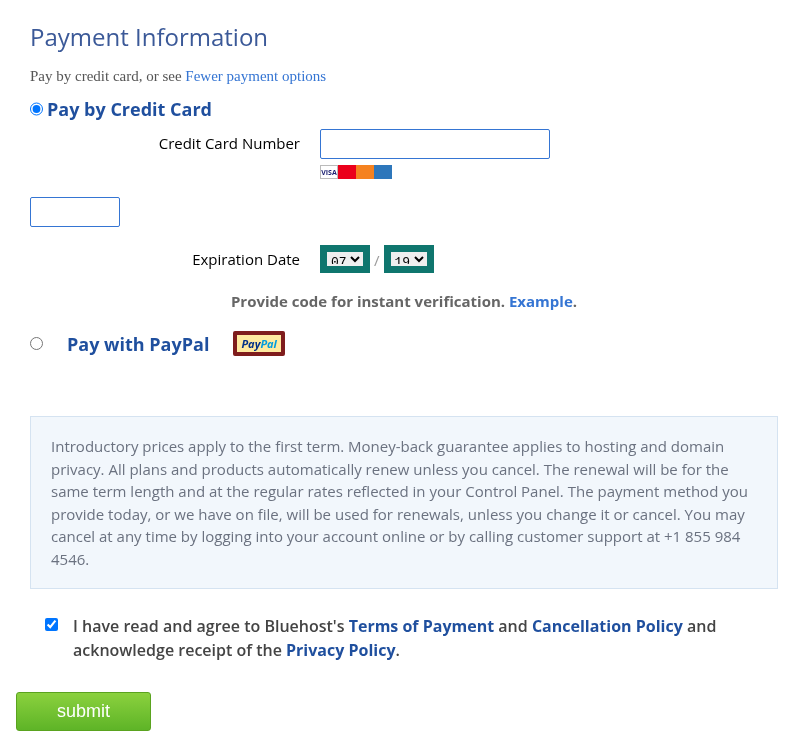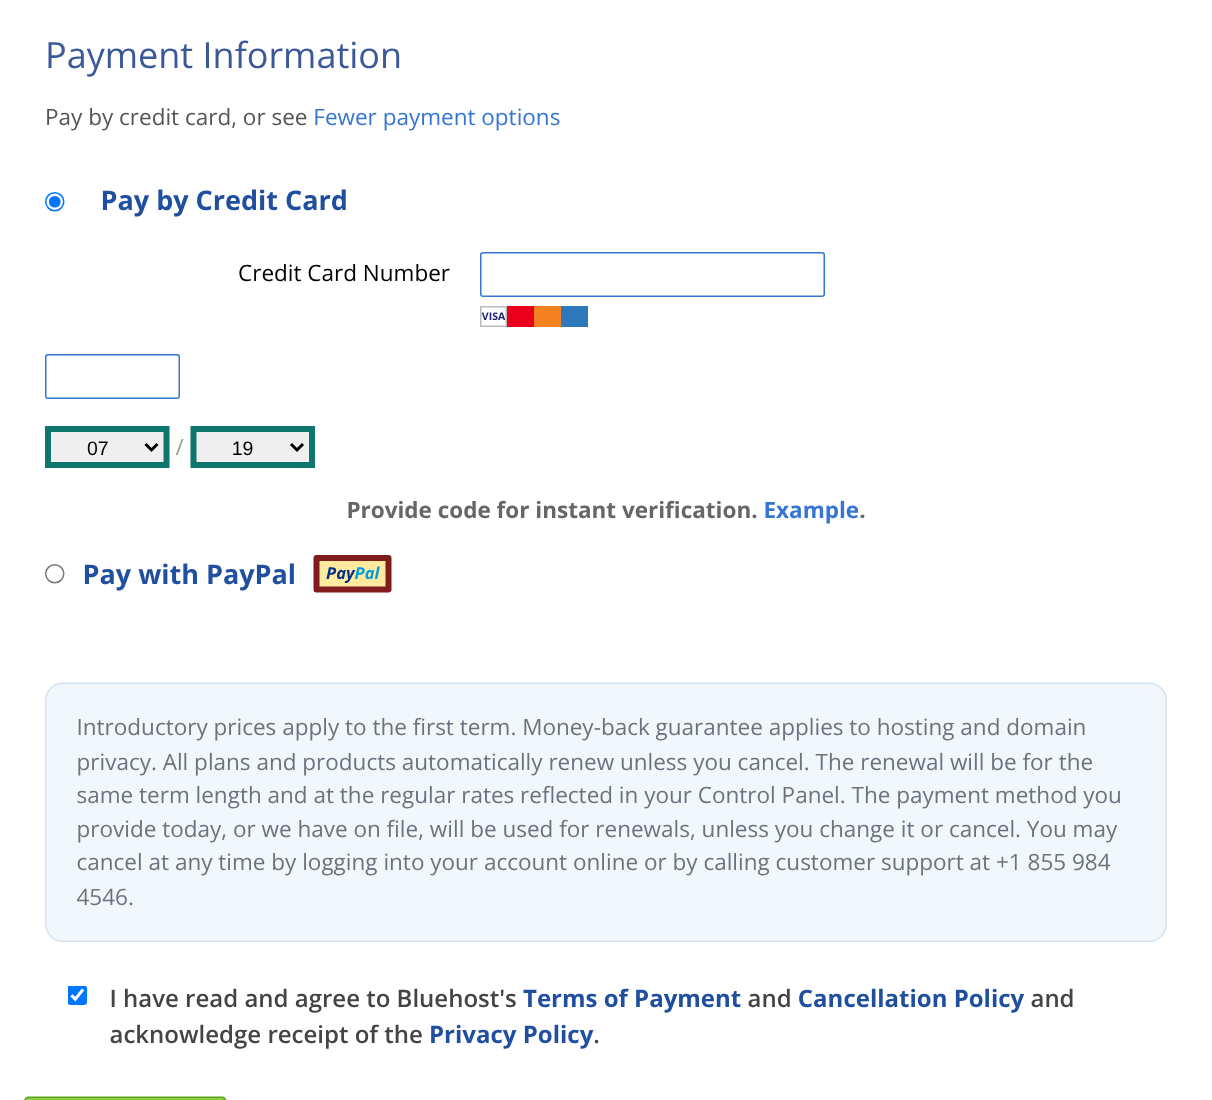--- a/index.html
+++ b/index.html
@@ -1,44 +1,44 @@
 <!DOCTYPE html>
 <html><head>
 <meta charset="utf-8">
 <style>
 * { box-sizing: border-box; margin: 0; padding: 0; }
 body { font-family: "Open Sans", Arial, sans-serif; font-size: 15px; color: #4a4a4a; padding: 20px 30px; width: 808px; }
 h1 { font-size: 24px; font-weight: 400; color: #3b5998; margin-bottom: 15px; }
-.subline { color: #555; margin-bottom: 34px; }
+.subline { color: #555; margin-bottom: 12px; font-family: Liberation Serif, serif; }
 .subline a { color: #3575d3; text-decoration: none; }
 .method { margin-bottom: 10px; }
-.method-head { display: flex; align-items: center; gap: 24px; margin-bottom: 22px; }
+.method-head { display: flex; gap: 4px; margin-bottom: 8px; }
 .method-head input[type=radio] { margin: 0; }
 .method-title { font-size: 18px; font-weight: 700; color: #1f4f9e; }
 .form-row { display: flex; align-items: flex-start; margin-bottom: 18px; }
 .form-label { width: 290px; text-align: right; color: #000000; font-size: 15px; padding-right: 20px; padding-top: 4px; }
 .form-field { flex: 1; }
 input[type=text] { border: 1px solid #3575d3; height: 30px; padding: 3px 6px; font-size: 14px; border-radius: 2px; }
 .cc-num { width: 230px; }
 .cvv { width: 90px; }
 .cards-row { margin-top: 6px; display: flex; gap: 0; }
 .card-badge { width: 18px; height: 14px; display: inline-block; font-size: 7px; font-weight: bold; text-align: center; line-height: 14px; color: #fff; }
 .visa { background: linear-gradient(#fff,#fff); color:#1a1f71; border:1px solid #bbb;}
 .mc { background: #eb001b; }
 .disc { background: #f58220; }
 .amex { background: #2e77bb; }
-select { border: 4px solid #0f766e; height: 28px; font-size: 13px; padding: 2px 20px; background:#efefef; }
+select { border: 7px solid #0f766e; height: 28px; font-size: 13px; padding: 2px 0; background:#efefef;font-family:Liberation Mono, monospace; }
 .slash { color: #999; margin: 0 4px; }
 .verify { text-align: center; color: #666; margin: 15px 0 20px; font-weight: bold; }
 .verify a { color: #3575d3; text-decoration: none; }
-.paypal-row { display: flex; align-items: center; gap: 12px; }
+.paypal-row { display: flex; align-items: center; gap: 24px; }
 .paypal-badge { border: 4px solid #7f1d1d; background: #ffeaa0; padding: 1px 4px; font-size: 11px; font-style: italic; font-weight: 700; border-radius: 2px; }
 .paypal-badge .pp1 { color: #003087; }
 .paypal-badge .pp2 { color: #009cde; }
-.terms-box { border: 1px solid #d5e3f1; background: #f2f7fc; border-radius: 12px; padding: 18px 20px; color: #6b7280; font-size: 15px; line-height: 1.5; margin: 60px 0 25px; }
+.terms-box { border: 1px solid #d5e3f1; background: #f2f7fc; border-radius: 0; padding: 18px 20px; color: #6b7280; font-size: 15px; line-height: 1.5; margin: 60px 0 25px; }
 .agree { font-size: 16px; font-weight: 600; color: #444; margin-left: 15px; position: relative; padding-left: 28px; line-height: 1.5; }
 .agree input { position: absolute; left: 0; top: 4px; }
 .agree a { color: #1f4f9e; font-weight: 700; text-decoration: none; }
 .submit-btn { margin-top: 30px; background: linear-gradient(#8bd13e, #5eb427); border: 1px solid #5aa31f; color: #fff; font-size: 18px; padding: 8px 40px; border-radius: 3px; cursor: pointer; margin-left: -14px;}
 </style>
 </head>
 <body>
 
 
 
@@ -67,20 +67,21 @@
     </div>
   </div>
 
   <div class="form-row">
     <div class="form-field">
       <input type="text" class="cvv" style="">
     </div>
   </div>
 
   <div class="form-row">
+    <div class="form-label">Expiration Date</div>
     <div class="form-field">
       <select><option>07</option></select><span class="slash">/</span><select><option>19</option></select>
     </div>
   </div>
 
   <div class="verify">
     <span>Provide code for instant verification. </span><a href="#">Example</a><span>.</span>
   </div>
 </div>
 

